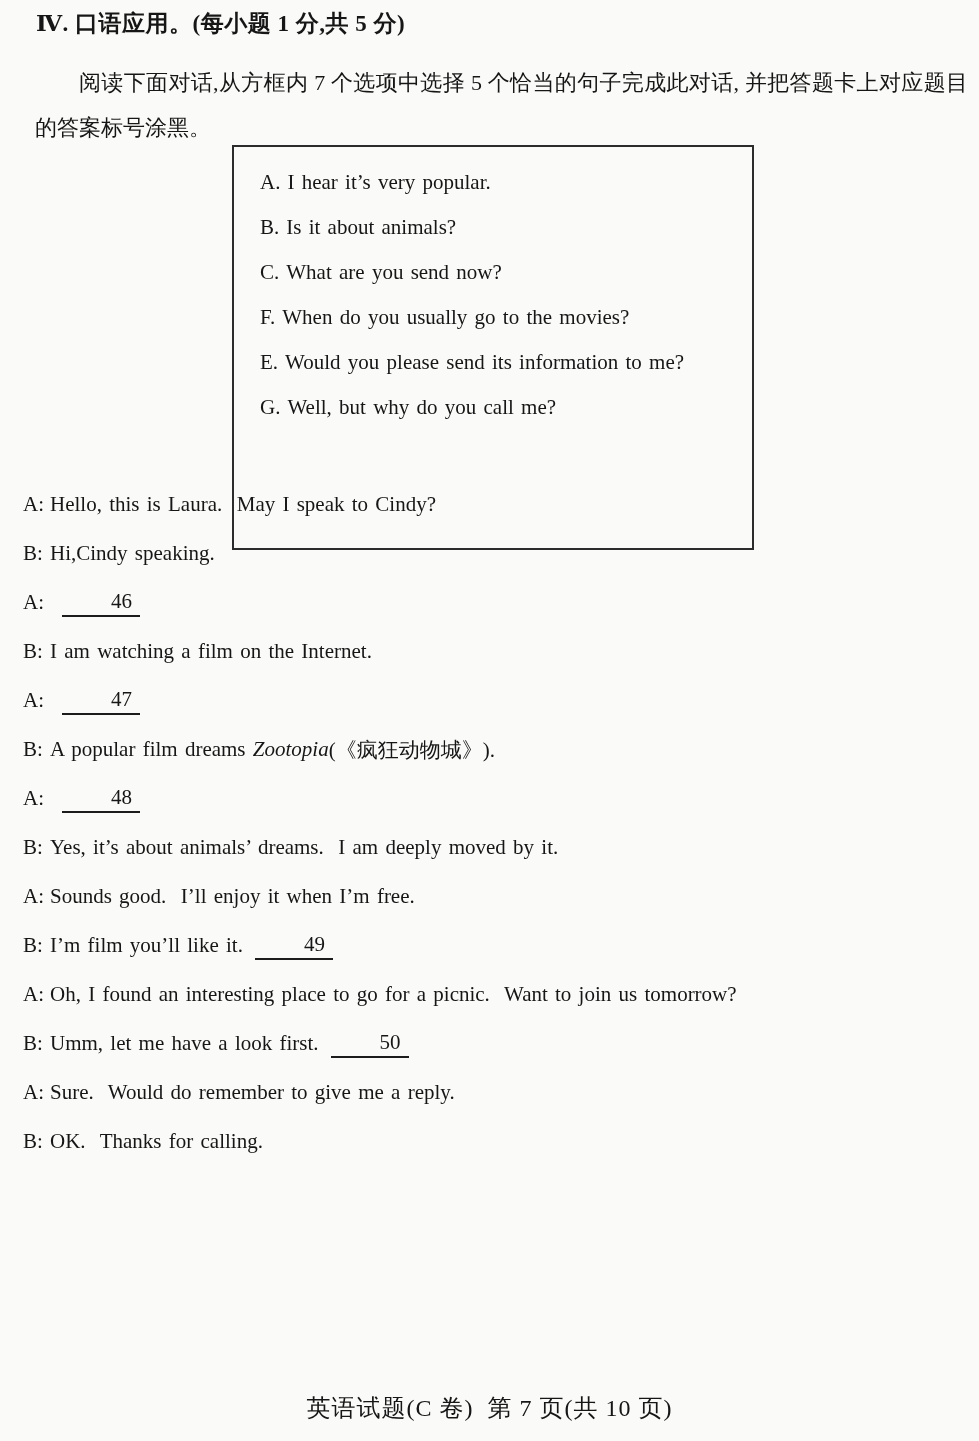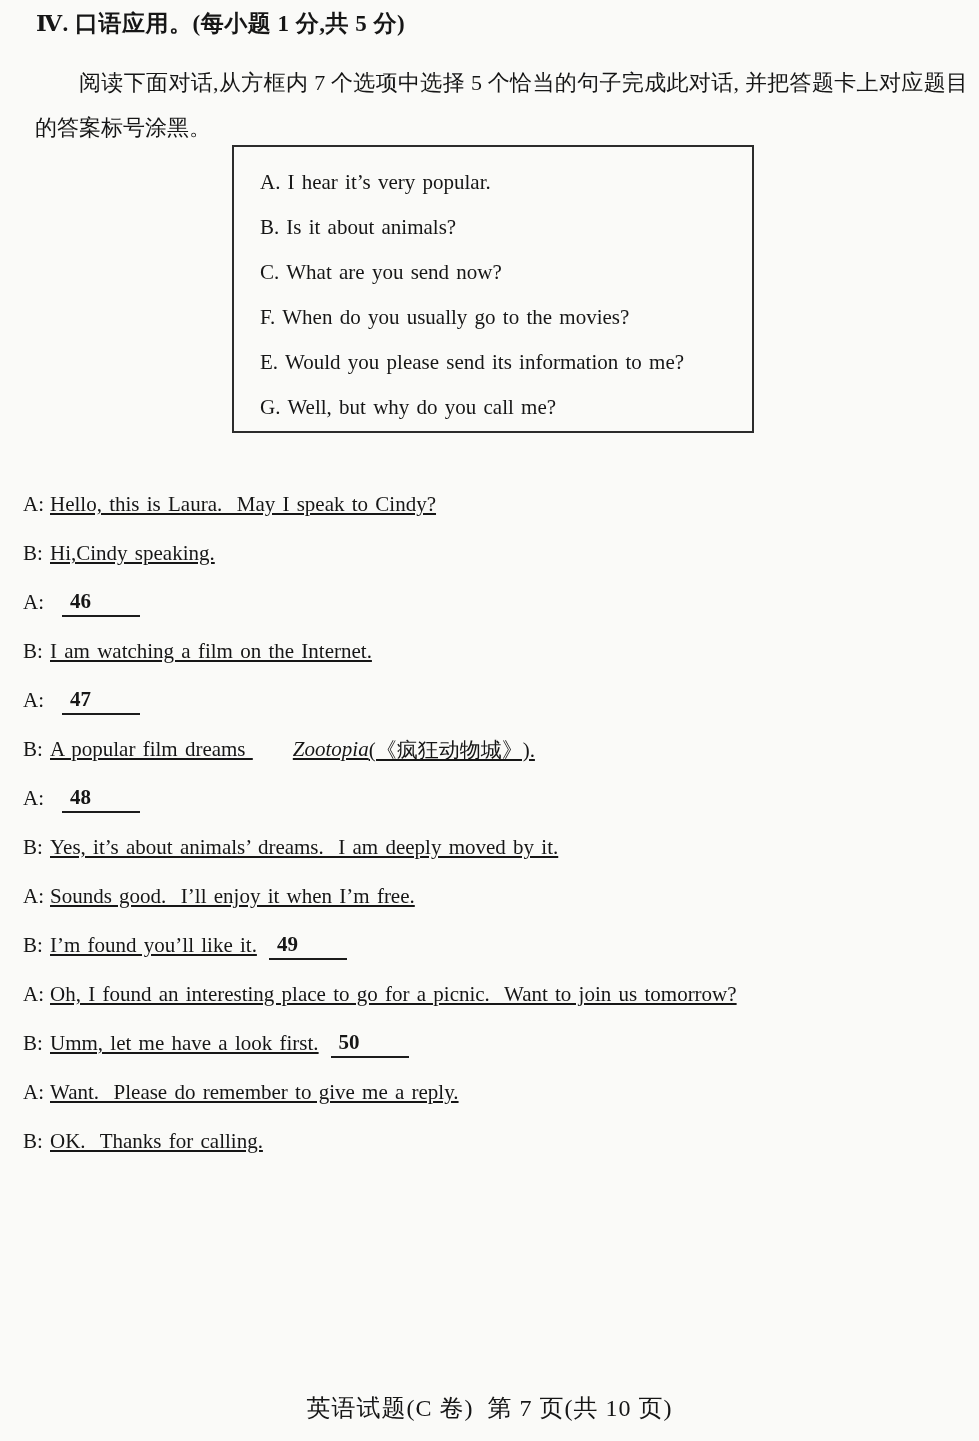--- a/index.html
+++ b/index.html
@@ -39,21 +39,21 @@
     text-indent: 2em;
     margin: 12px;
     text-align: justify;
     white-space: normal;
   }
   .options-box {
     position: absolute;
     left: 232px;
     top: 145px;
     width: 522px;
-    height: 288px;
+    height: 405px;
     border: 2px solid #2c2c2c;
     box-sizing: border-box;
     padding: 13px 8px 0 26px;
     background: transparent;
   }
   .option-row {
     height: 45px;
     line-height: 45px;
     font-size: 21px;
     white-space: pre-wrap;
@@ -76,35 +76,32 @@
     font-size: 21px;
     white-space: pre-wrap;
     word-spacing: 2px;
   }
   .speaker {
     display: inline-block;
     min-width: 27px;
   }
   .line-text {
     white-space: pre-wrap;
-    text-decoration: underline;
   }
   .blank {
     display: inline-block;
     min-width: 62px;
     padding: 0 8px 1px 8px;
     margin-left: 12px;
-    text-align: left;
+    text-align: right;
     border-bottom: 2.5px solid #1c1c1c;
     line-height: 26px;
-    font-weight: bold;
   }
   .italic {
     font-style: italic;
-    margin-left: 40px;
   }
   .page-footer {
     position: absolute;
     left: 0;
     top: 1392px;
     width: 100%;
     text-align: center;
     font-size: 24px;
     letter-spacing: 1px;
     white-space: pre-wrap;
@@ -141,27 +138,27 @@
     <div class="dialogue-line"><span class="speaker">A:</span><span class="blank">47</span></div>
 
     <div class="dialogue-line"><span class="speaker">B:</span><span class="line-text">A popular film dreams </span><span class="line-text italic">Zootopia</span><span class="line-text">(《疯狂动物城》).</span></div>
 
     <div class="dialogue-line"><span class="speaker">A:</span><span class="blank">48</span></div>
 
     <div class="dialogue-line"><span class="speaker">B:</span><span class="line-text">Yes, it’s about animals’ dreams.  I am deeply moved by it.</span></div>
 
     <div class="dialogue-line"><span class="speaker">A:</span><span class="line-text">Sounds good.  I’ll enjoy it when I’m free.</span></div>
 
-    <div class="dialogue-line"><span class="speaker">B:</span><span class="line-text">I’m found you’ll like it.</span><span class="blank">49</span></div>
+    <div class="dialogue-line"><span class="speaker">B:</span><span class="line-text">I’m film you’ll like it.</span><span class="blank">49</span></div>
 
     <div class="dialogue-line"><span class="speaker">A:</span><span class="line-text">Oh, I found an interesting place to go for a picnic.  Want to join us tomorrow?</span></div>
 
     <div class="dialogue-line"><span class="speaker">B:</span><span class="line-text">Umm, let me have a look first.</span><span class="blank">50</span></div>
 
-    <div class="dialogue-line"><span class="speaker">A:</span><span class="line-text">Want.  Please do remember to give me a reply.</span></div>
+    <div class="dialogue-line"><span class="speaker">A:</span><span class="line-text">Sure.  Would do remember to give me a reply.</span></div>
 
     <div class="dialogue-line"><span class="speaker">B:</span><span class="line-text">OK.  Thanks for calling.</span></div>
 
   </div>
 
   <div class="page-footer">英语试题(C 卷)  第 7 页(共 10 页)</div>
 
 </div>
 
 </body></html>

